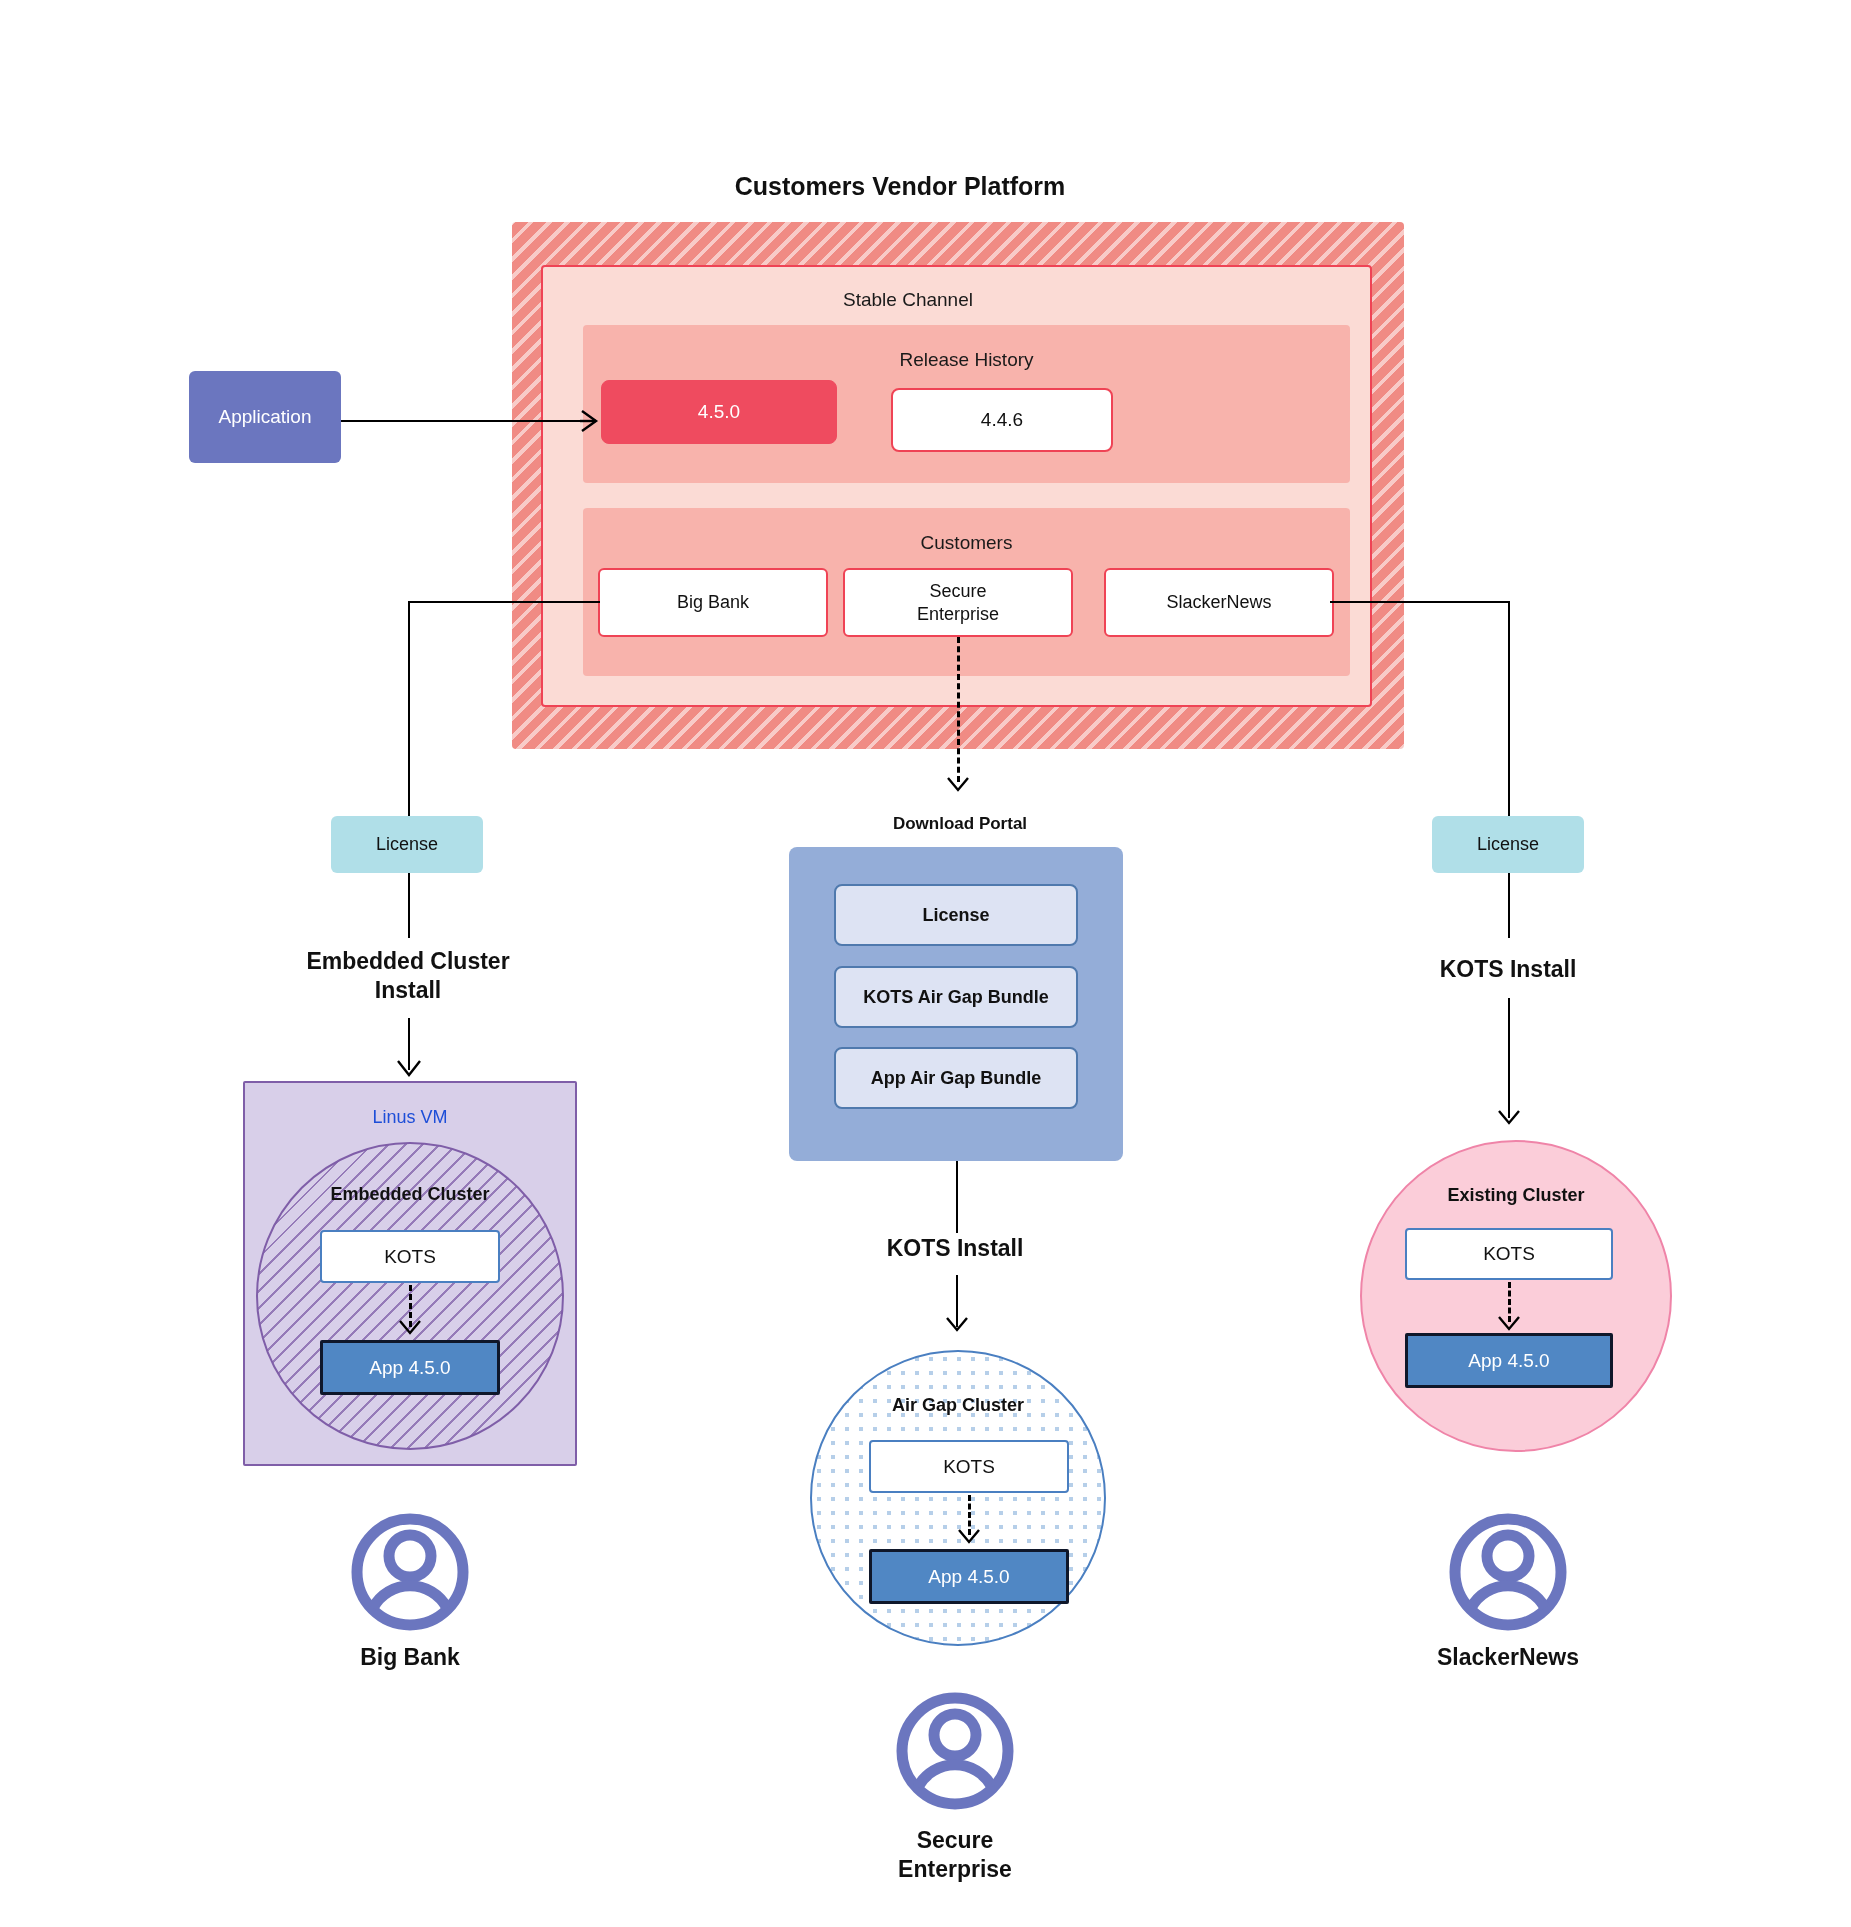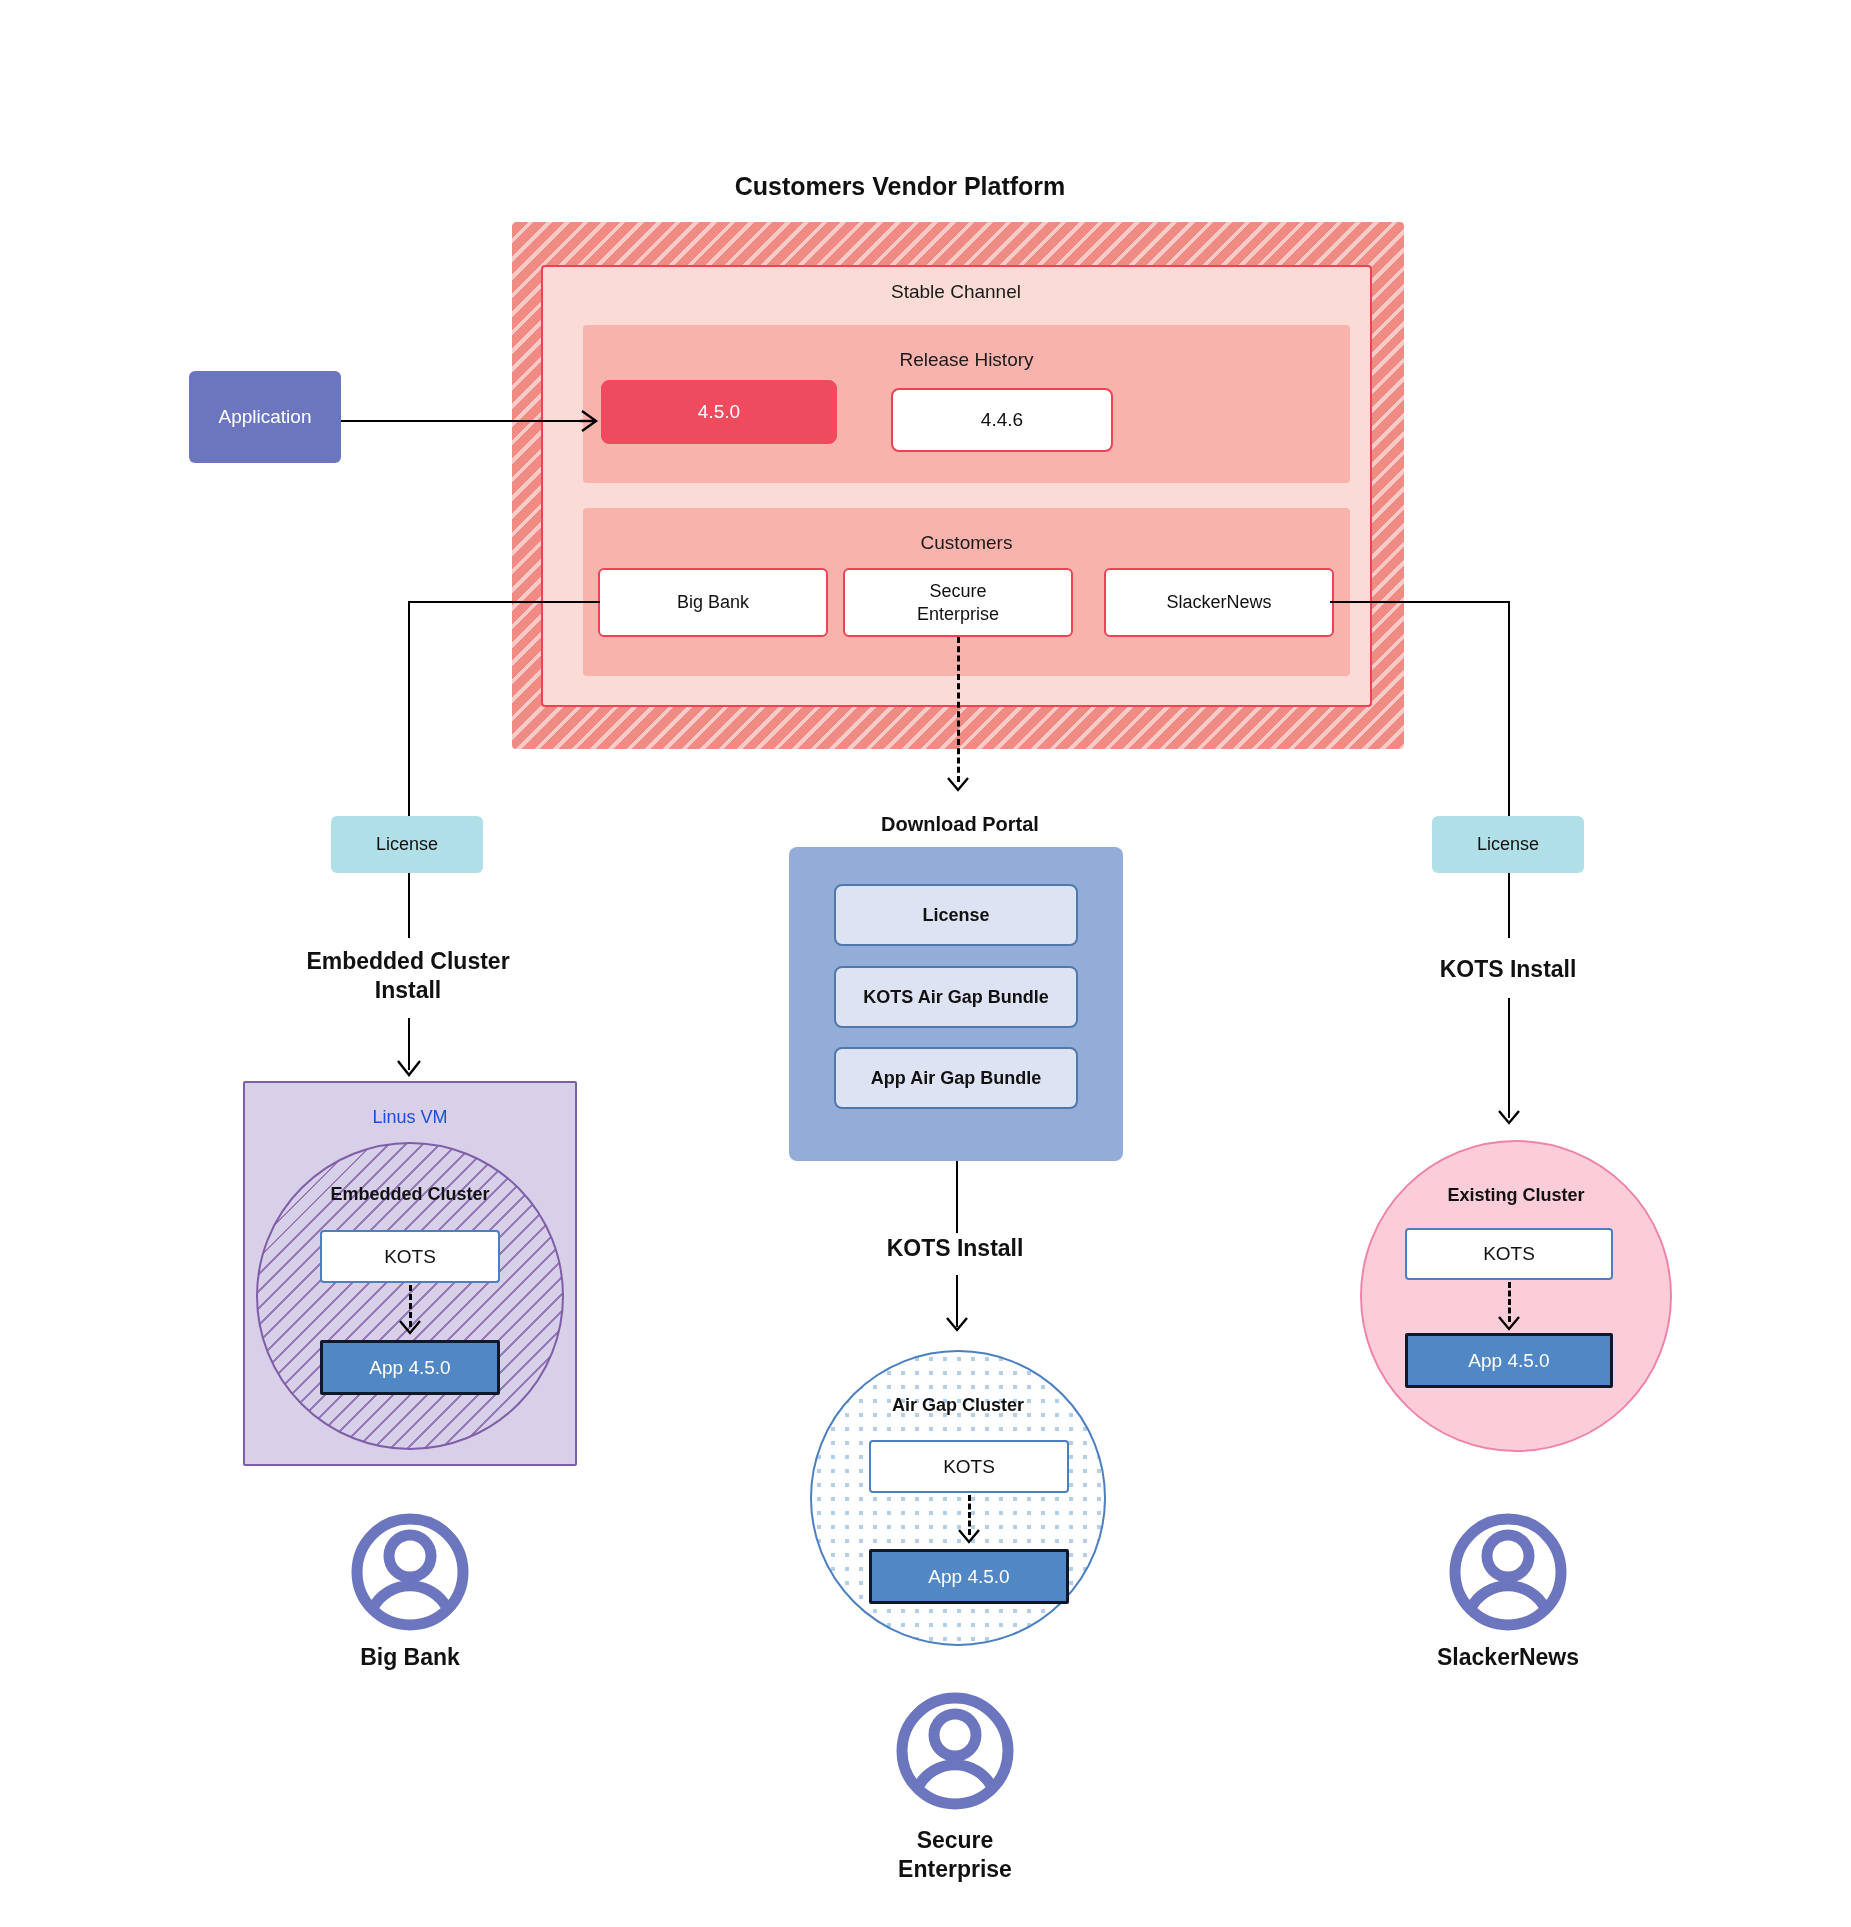--- a/index.html
+++ b/index.html
@@ -29,21 +29,21 @@
     line-height: 1.25;
   }
 
   
   .title-main {
     font-size: 25px;
     font-weight: 700;
     color: #111111;
   }
   .title-sub {
-    font-size: 20px;
+    font-size: 17px;
     font-weight: 700;
     color: #111111;
   }
   .panel-heading {
     font-size: 19px;
     font-weight: 400;
     color: #1a1a1a;
   }
 
   
@@ -204,21 +204,21 @@
 <body>
 
 <div id="stage">
 
   <div class="abs ctr title-main" style="left:600px; top:170px; width:600px; height:34px;">Customers Vendor Platform</div>
 
   <div class="abs" id="vendor-outer" style="left:512px; top:222px; width:892px; height:527px;"></div>
 
   <div class="abs" id="stable-channel" style="left:541px; top:265px; width:831px; height:442px;"></div>
 
-  <div class="abs ctr panel-heading" style="left:541px; top:279px; width:734px; height:26px;margin-left:48px;">Stable Channel</div>
+  <div class="abs ctr panel-heading" style="left:541px; top:287px; width:734px; height:26px;">Stable Channel</div>
 
   <div class="abs inner-panel" style="left:583px; top:325px; width:767px; height:158px;"></div>
   <div class="abs ctr panel-heading" style="left:583px; top:347px; width:767px; height:25px;">Release History</div>
 
   <div class="abs ctr release-box release-current" style="left:601px; top:380px; width:236px; height:64px;">
     <span>4.5.0</span>
   </div>
   <div class="abs ctr release-box release-old" style="left:855px; top:388px; width:222px; height:64px;">
     <span>4.4.6</span>
   </div>

